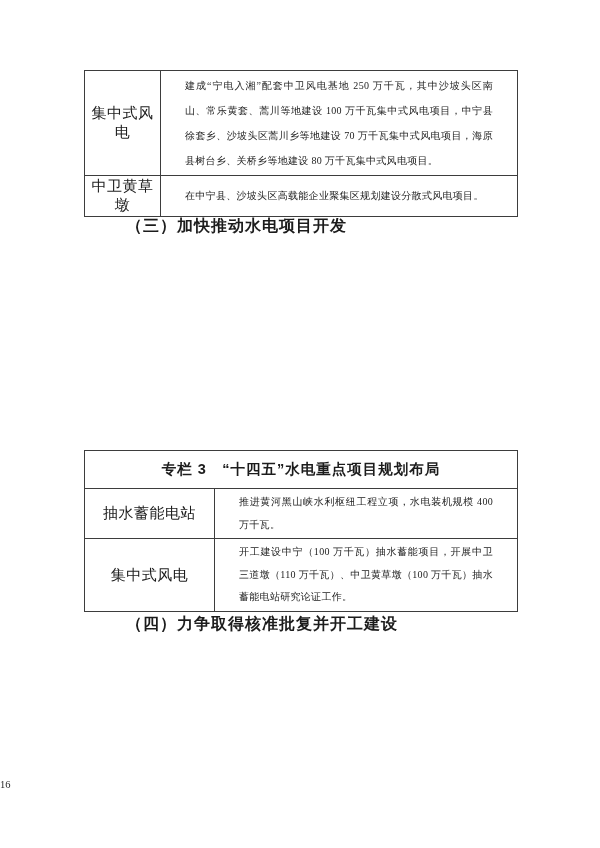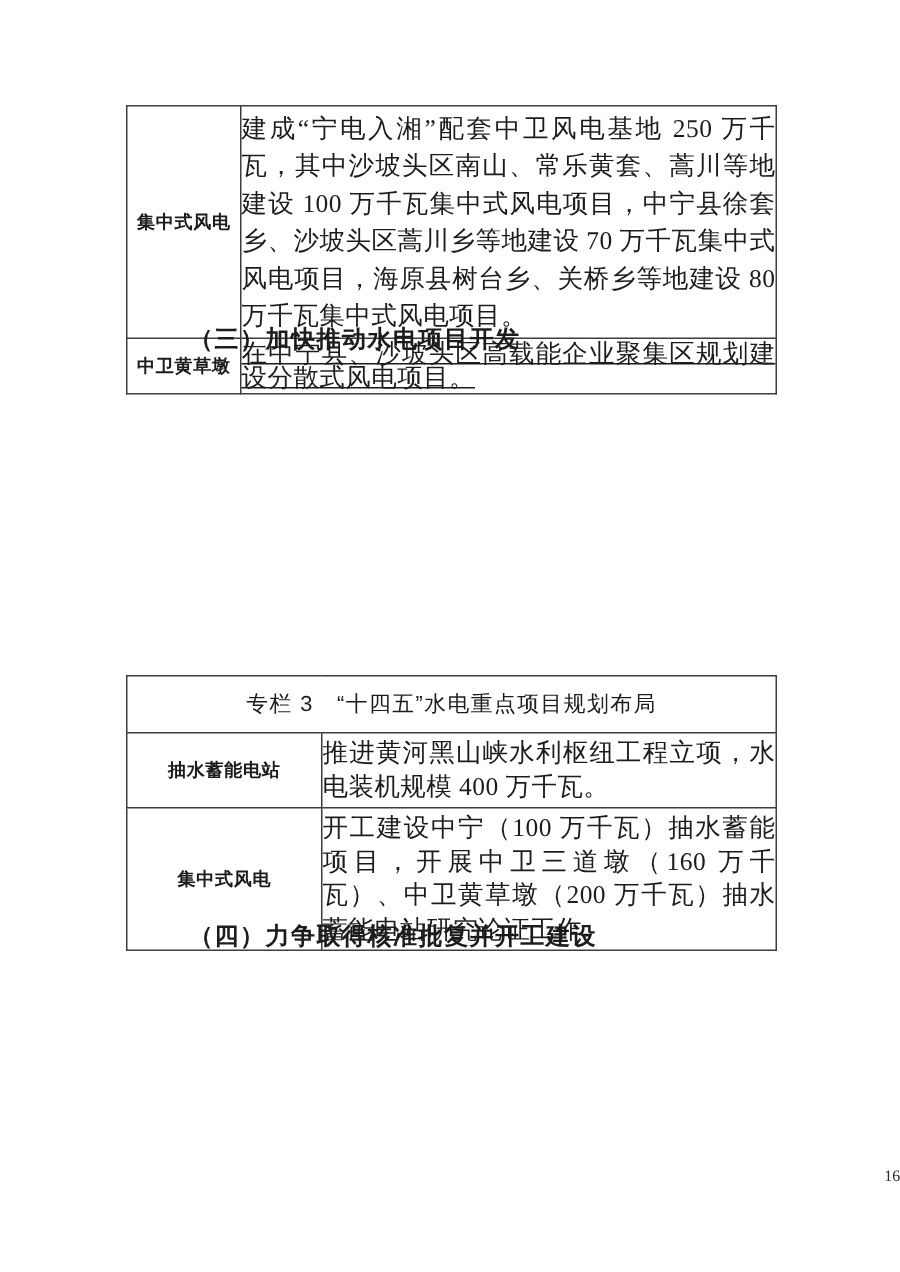--- a/index.html
+++ b/index.html
@@ -22,45 +22,45 @@
     width: 434px;
     border-collapse: collapse;
     table-layout: fixed;
   }
   table.doc-table td, table.doc-table th {
     border: 1px solid #3d3d3d;
     vertical-align: middle;
   }
   td.cell-label {
     text-align: center;
-    font-weight: bold;
+    font-weight: normal;
     font-family: "Liberation Sans", "DejaVu Sans", sans-serif;
-    font-size: 12px;
+    font-size: 15px;
     letter-spacing: 0.5px;
   }
   td.cell-content {
-    font-size: 17px;
+    font-size: 10px;
     line-height: 25px;
-    padding: 2px 0;
+    padding: 2px 24px;
     text-align: justify;
     letter-spacing: 0.3px;
   }
   #table-wind { top: 70px; }
   #table-wind .col-label { width: 76px; }
   #table-wind tr.row-tall td.cell-content { height: 100px; }
   #table-wind tr.row-short td { height: 28px; }
-  #table-wind tr.row-short td.cell-content { line-height: 16px; text-decoration: underline; }
+  #table-wind tr.row-short td.cell-content { line-height: 16px; }
 
   #table-hydro { top: 450px; }
   #table-hydro .col-label { width: 130px; }
   #table-hydro th.box-title {
     height: 35px;
     font-family: "Liberation Sans", "DejaVu Sans", sans-serif;
     font-size: 14.5px;
-    font-weight: normal;
+    font-weight: bold;
     text-align: center;
     letter-spacing: 1px;
   }
   #table-hydro td.cell-content { line-height: 22.5px; }
   #table-hydro tr.row-2line td.cell-content { height: 45px; }
   #table-hydro tr.row-3line td.cell-content { height: 68px; }
 
   
   .sec-heading {
     position: absolute;
@@ -84,21 +84,21 @@
     text-indent: 32px;
     letter-spacing: 1.4px;
   }
   #para-hydro { top: 242px; }
   #para-biomass { top: 640px; }
 
   .page-number {
     position: absolute;
     top: 779px; left: 0;
     width: 600px;
-    text-align: right;
+    text-align: left;
     font-size: 10.5px;
     color: #2a2a2a;
   }
 </style>
 </head>
 <body>
 
 <div class="page">
 
   <table class="doc-table" id="table-wind">
@@ -129,21 +129,21 @@
     <tbody>
       <tr>
         <th class="box-title" colspan="2">专栏 3　“十四五”水电重点项目规划布局</th>
       </tr>
       <tr class="row-2line">
         <td class="cell-label">抽水蓄能电站</td>
         <td class="cell-content">推进黄河黑山峡水利枢纽工程立项，水电装机规模 400 万千瓦。</td>
       </tr>
       <tr class="row-3line">
         <td class="cell-label">集中式风电</td>
-        <td class="cell-content">开工建设中宁（100 万千瓦）抽水蓄能项目，开展中卫三道墩（160 万千瓦）、中卫黄草墩（200 万千瓦）抽水蓄能电站研究论证工作。</td>
+        <td class="cell-content">开工建设中宁（100 万千瓦）抽水蓄能项目，开展中卫三道墩（110 万千瓦）、中卫黄草墩（100 万千瓦）抽水蓄能电站研究论证工作。</td>
       </tr>
     </tbody>
   </table>
 
   <div class="sec-heading" id="heading-biomass">（四）力争取得核准批复并开工建设</div>
 
 
   <div class="page-number">16</div>
 
 </div>

